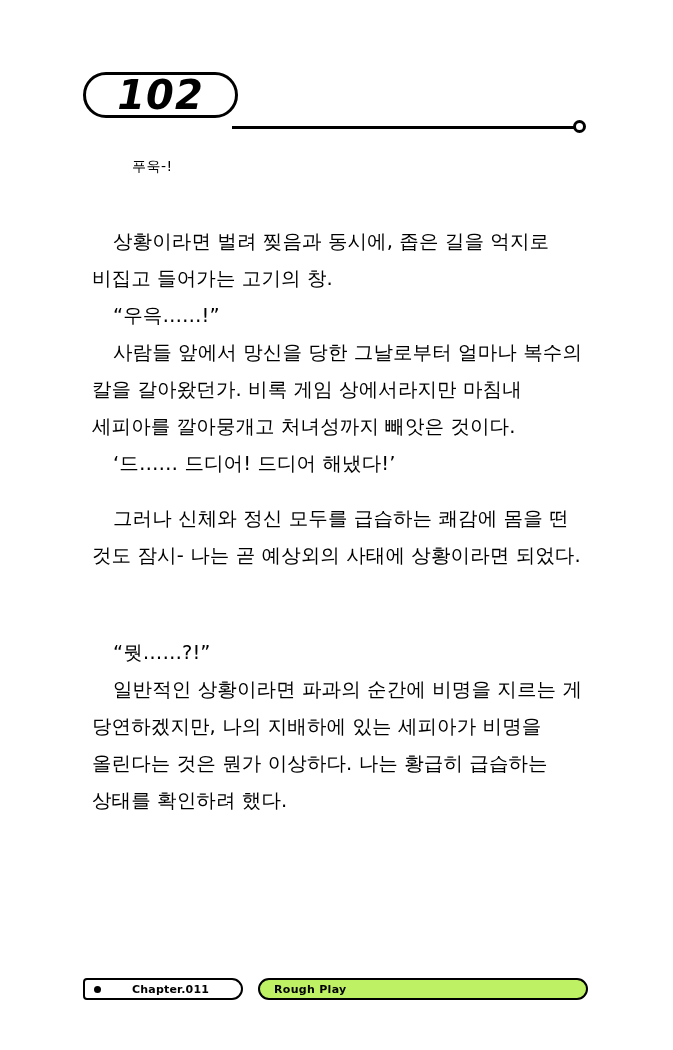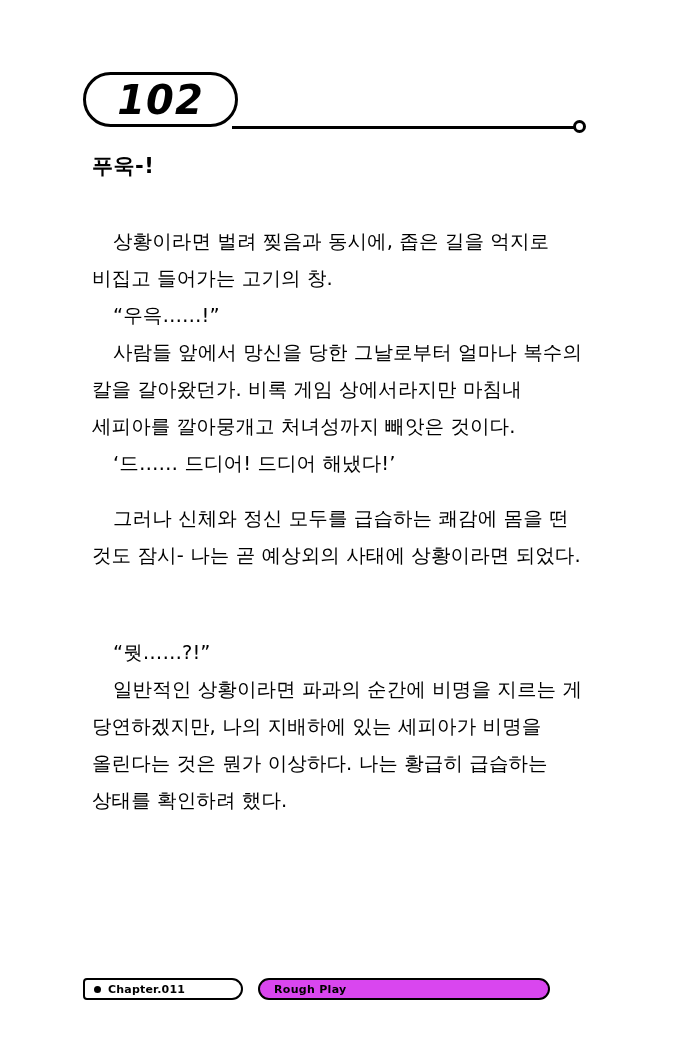--- a/index.html
+++ b/index.html
@@ -29,21 +29,21 @@
     left: 0;
     top: 72px;
     width: 673px;
     height: 62px;
   }
   .pagenum-bubble {
     position: absolute;
     left: 83px;
     top: 0px;
     width: 155px;
-    height: 55px;
+    height: 46px;
     border: 3px solid #000;
     border-radius: 28px;
     background: #fff;
     box-sizing: border-box;
   }
   .pagenum-text {
     position: absolute;
     left: 0;
     top: 0;
     width: 100%;
@@ -87,24 +87,25 @@
   }
   .para {
     font-size: 19.5px;
     line-height: 37px;
     letter-spacing: 0.1px;
     margin: 0;
     text-indent: 21px;
     word-break: keep-all;
   }
   .shout {
-    font-weight: bold;
-    font-size: 21px;
+    font-weight: normal;
+    font-size: 14px;
     text-indent: 0;
     letter-spacing: 0.5px;
+    margin-left: 40px;
   }
   .shout-big {
     font-weight: bold;
     font-size: 21.5px;
     text-indent: 11px;
     letter-spacing: 1.2px;
   }
   .gap-sm { height: 18px; }
   .gap-md { height: 30px; }
   .gap-lg { height: 38px; }
@@ -138,30 +139,31 @@
     margin-left: 9px;
     margin-right: 7px;
     flex: 0 0 auto;
   }
   .footer-chapter-label {
     font-family: "DejaVu Sans", "Liberation Sans", sans-serif;
     font-weight: bold;
     font-size: 11px;
     letter-spacing: 0.2px;
     line-height: 1;
+    margin-left: 24px;
   }
   .footer-title {
     position: absolute;
     left: 258px;
     top: 0;
-    width: 292px;
+    width: 330px;
     height: 22px;
     border: 2px solid #000;
     border-radius: 11px;
-    background: #d946ef;
+    background: #bef264;
     box-sizing: border-box;
     display: flex;
     align-items: center;
   }
   .footer-title-label {
     font-family: "DejaVu Sans", "Liberation Sans", sans-serif;
     font-weight: bold;
     font-size: 11px;
     letter-spacing: 0.3px;
     line-height: 1;

